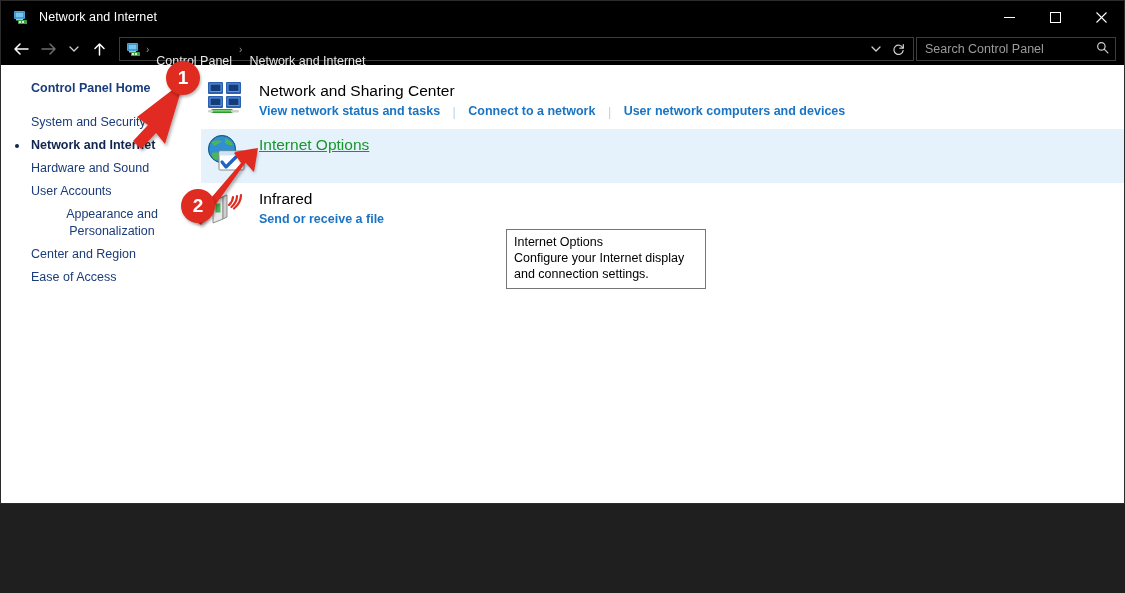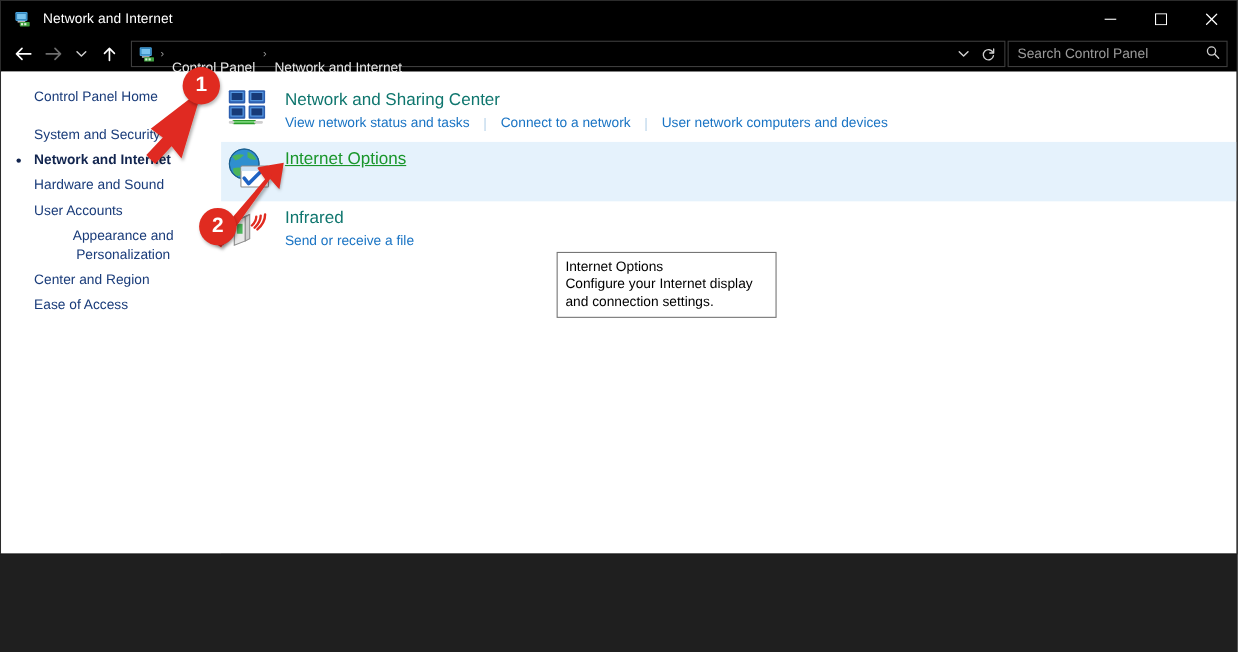--- a/index.html
+++ b/index.html
@@ -152,21 +152,21 @@
     background: #ffffff;
     position: relative;
   }
   .nav-item {
     position: relative;
     padding: 3px 8px 3px 30px;
     font-size: 12.5px;
     color: #1a3c7a;
     line-height: 17px;
   }
-  .nav-item.head { color: #1a3c7a; padding-bottom: 3px; }
+  .nav-item.head { color: #1a3c7a; padding-bottom: 3px; font-weight: bold; }
   .nav-item.current { color: #12254f; font-weight: bold; }
   .nav-bullet {
     position: absolute;
     left: 14px; top: 50%;
     transform: translateY(-50%);
     width: 4px; height: 4px;
     border-radius: 50%;
     background: #12254f;
   }
   .nav-gap { height: 11px; }
@@ -185,33 +185,33 @@
   .cat-row.hover { background: #e5f2fc; }
   .cat-icon {
     flex: 0 0 48px;
     width: 48px; height: 44px;
     position: relative;
     margin-right: 6px;
   }
   .cat-body { flex: 1 1 auto; min-width: 0; padding-top: 1px; }
   .cat-title {
     font-size: 15.5px;
-    color: #0f766e;
+    color: #000000;
     line-height: 21px;
     display: inline-block;
   }
   .cat-title.hovered { text-decoration: underline; color: #19962b; }
   .cat-links {
     margin-top: 2px;
     font-size: 12.5px;
     line-height: 17px;
     color: #1a74c4;
     white-space: nowrap;
   }
-  .cat-link { color: #1a74c4; display: inline-block; }
+  .cat-link { color: #1a74c4; display: inline-block; font-weight: bold; }
   .link-sep {
     display: inline-block;
     color: #b9d4ea;
     margin: 0 9px;
     transform: translateY(1px);
   }
 
   
   .tooltip {
     position: absolute;

